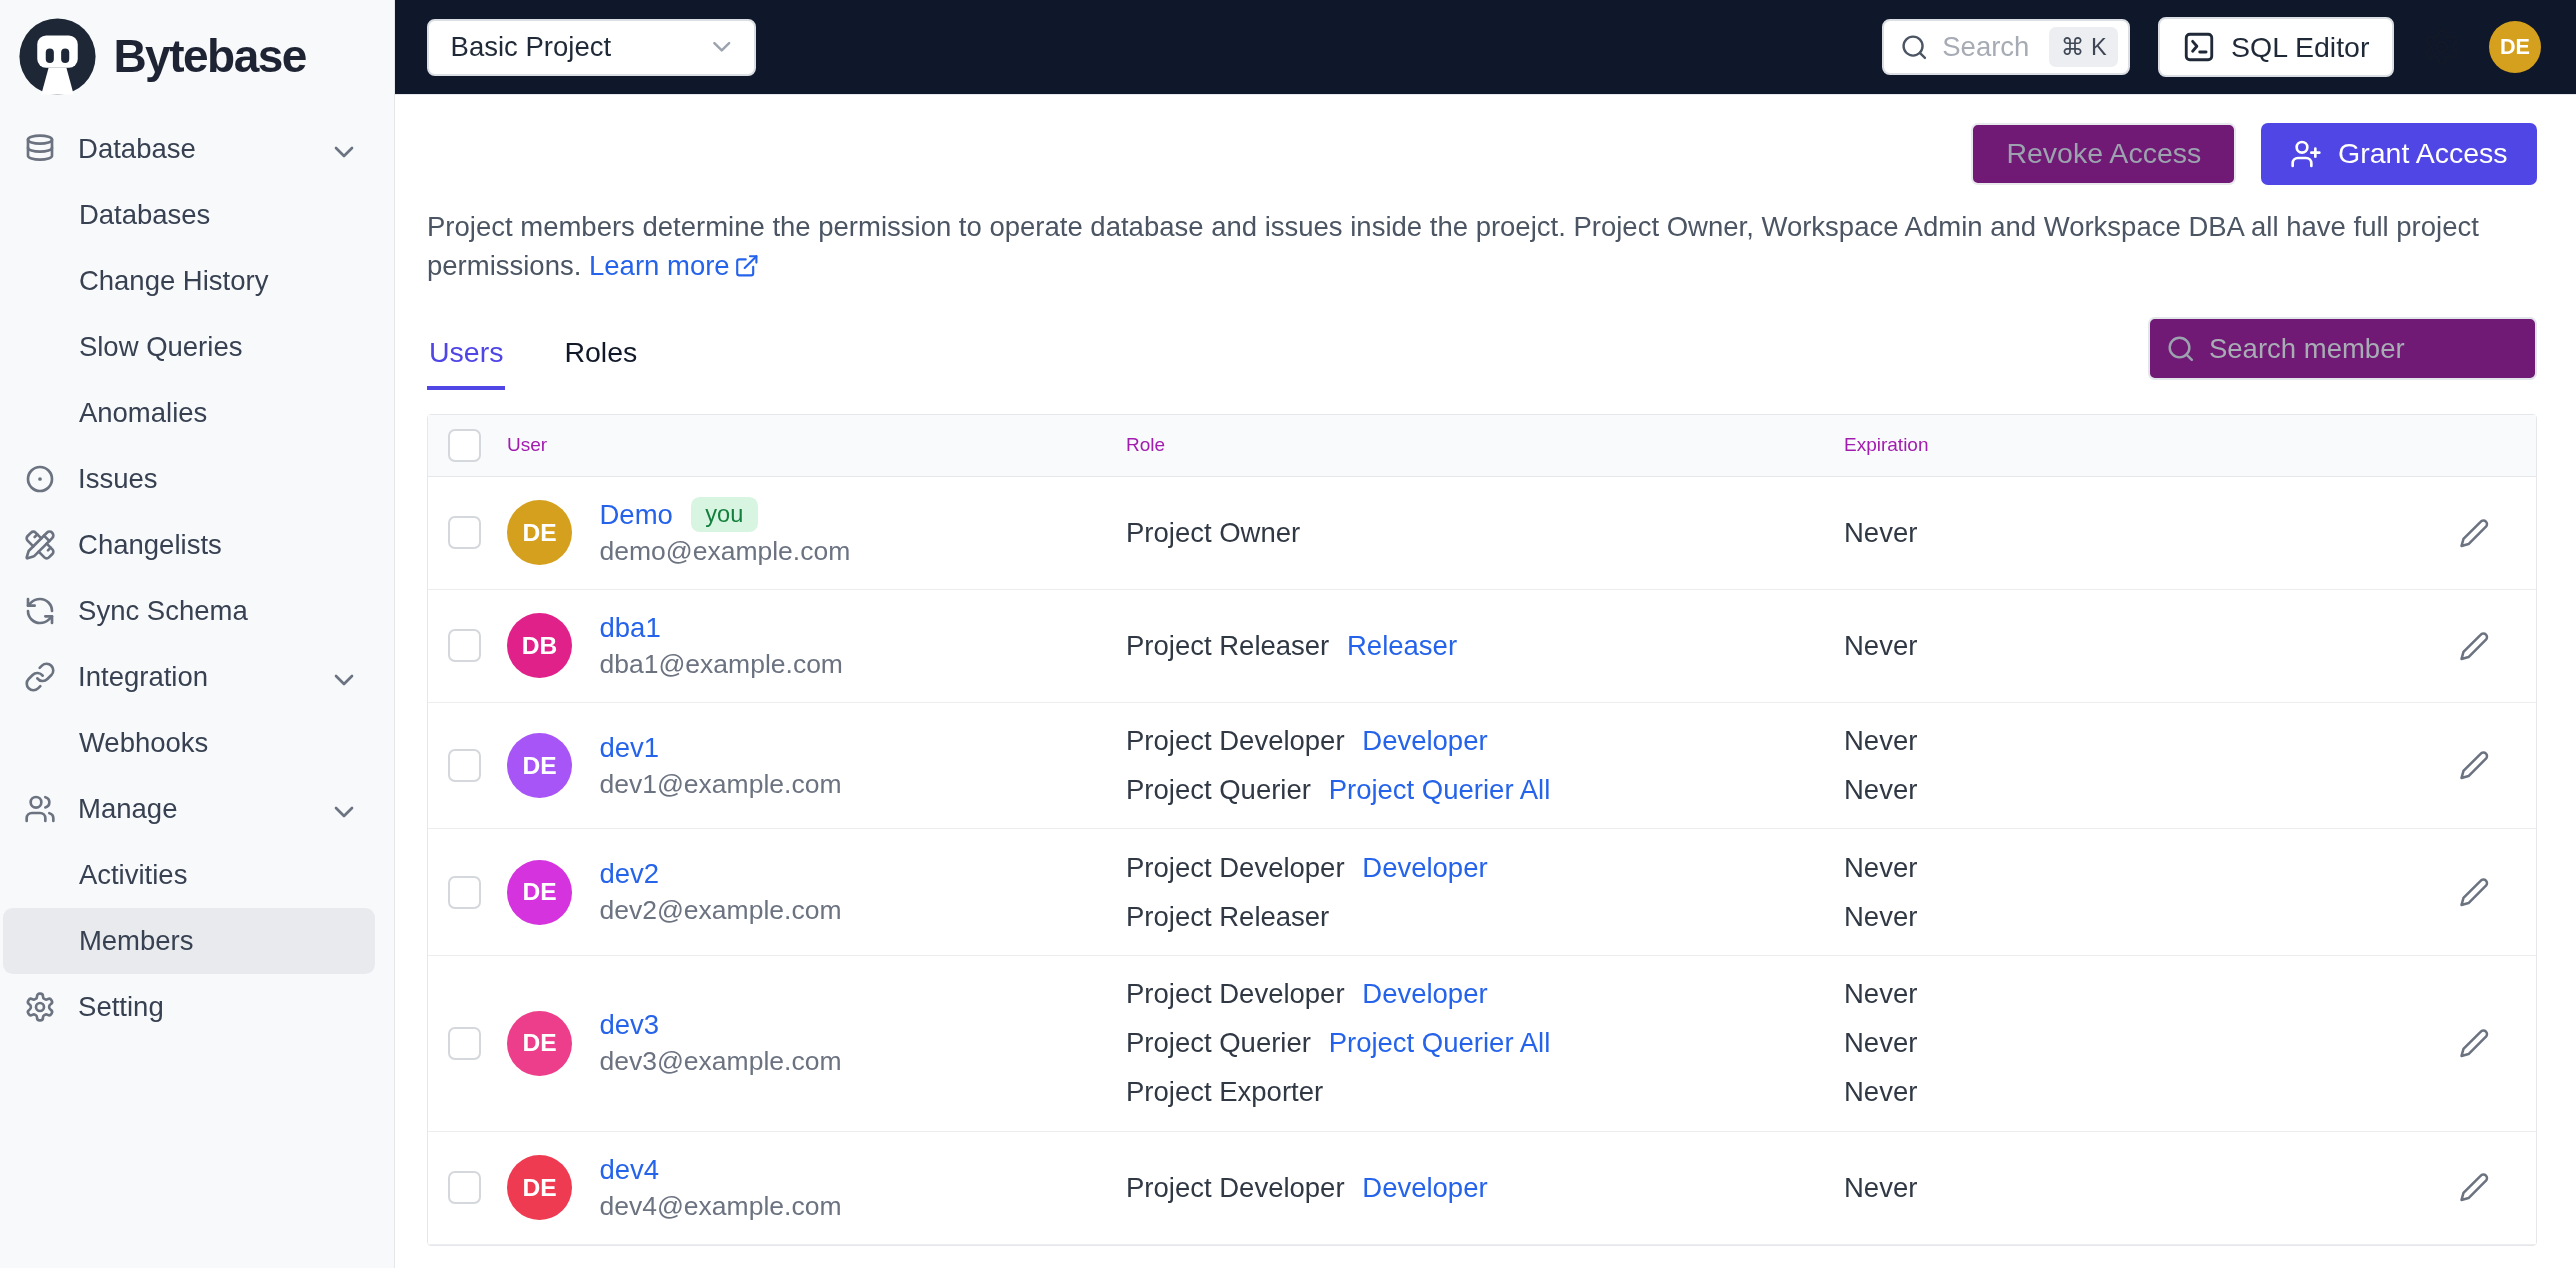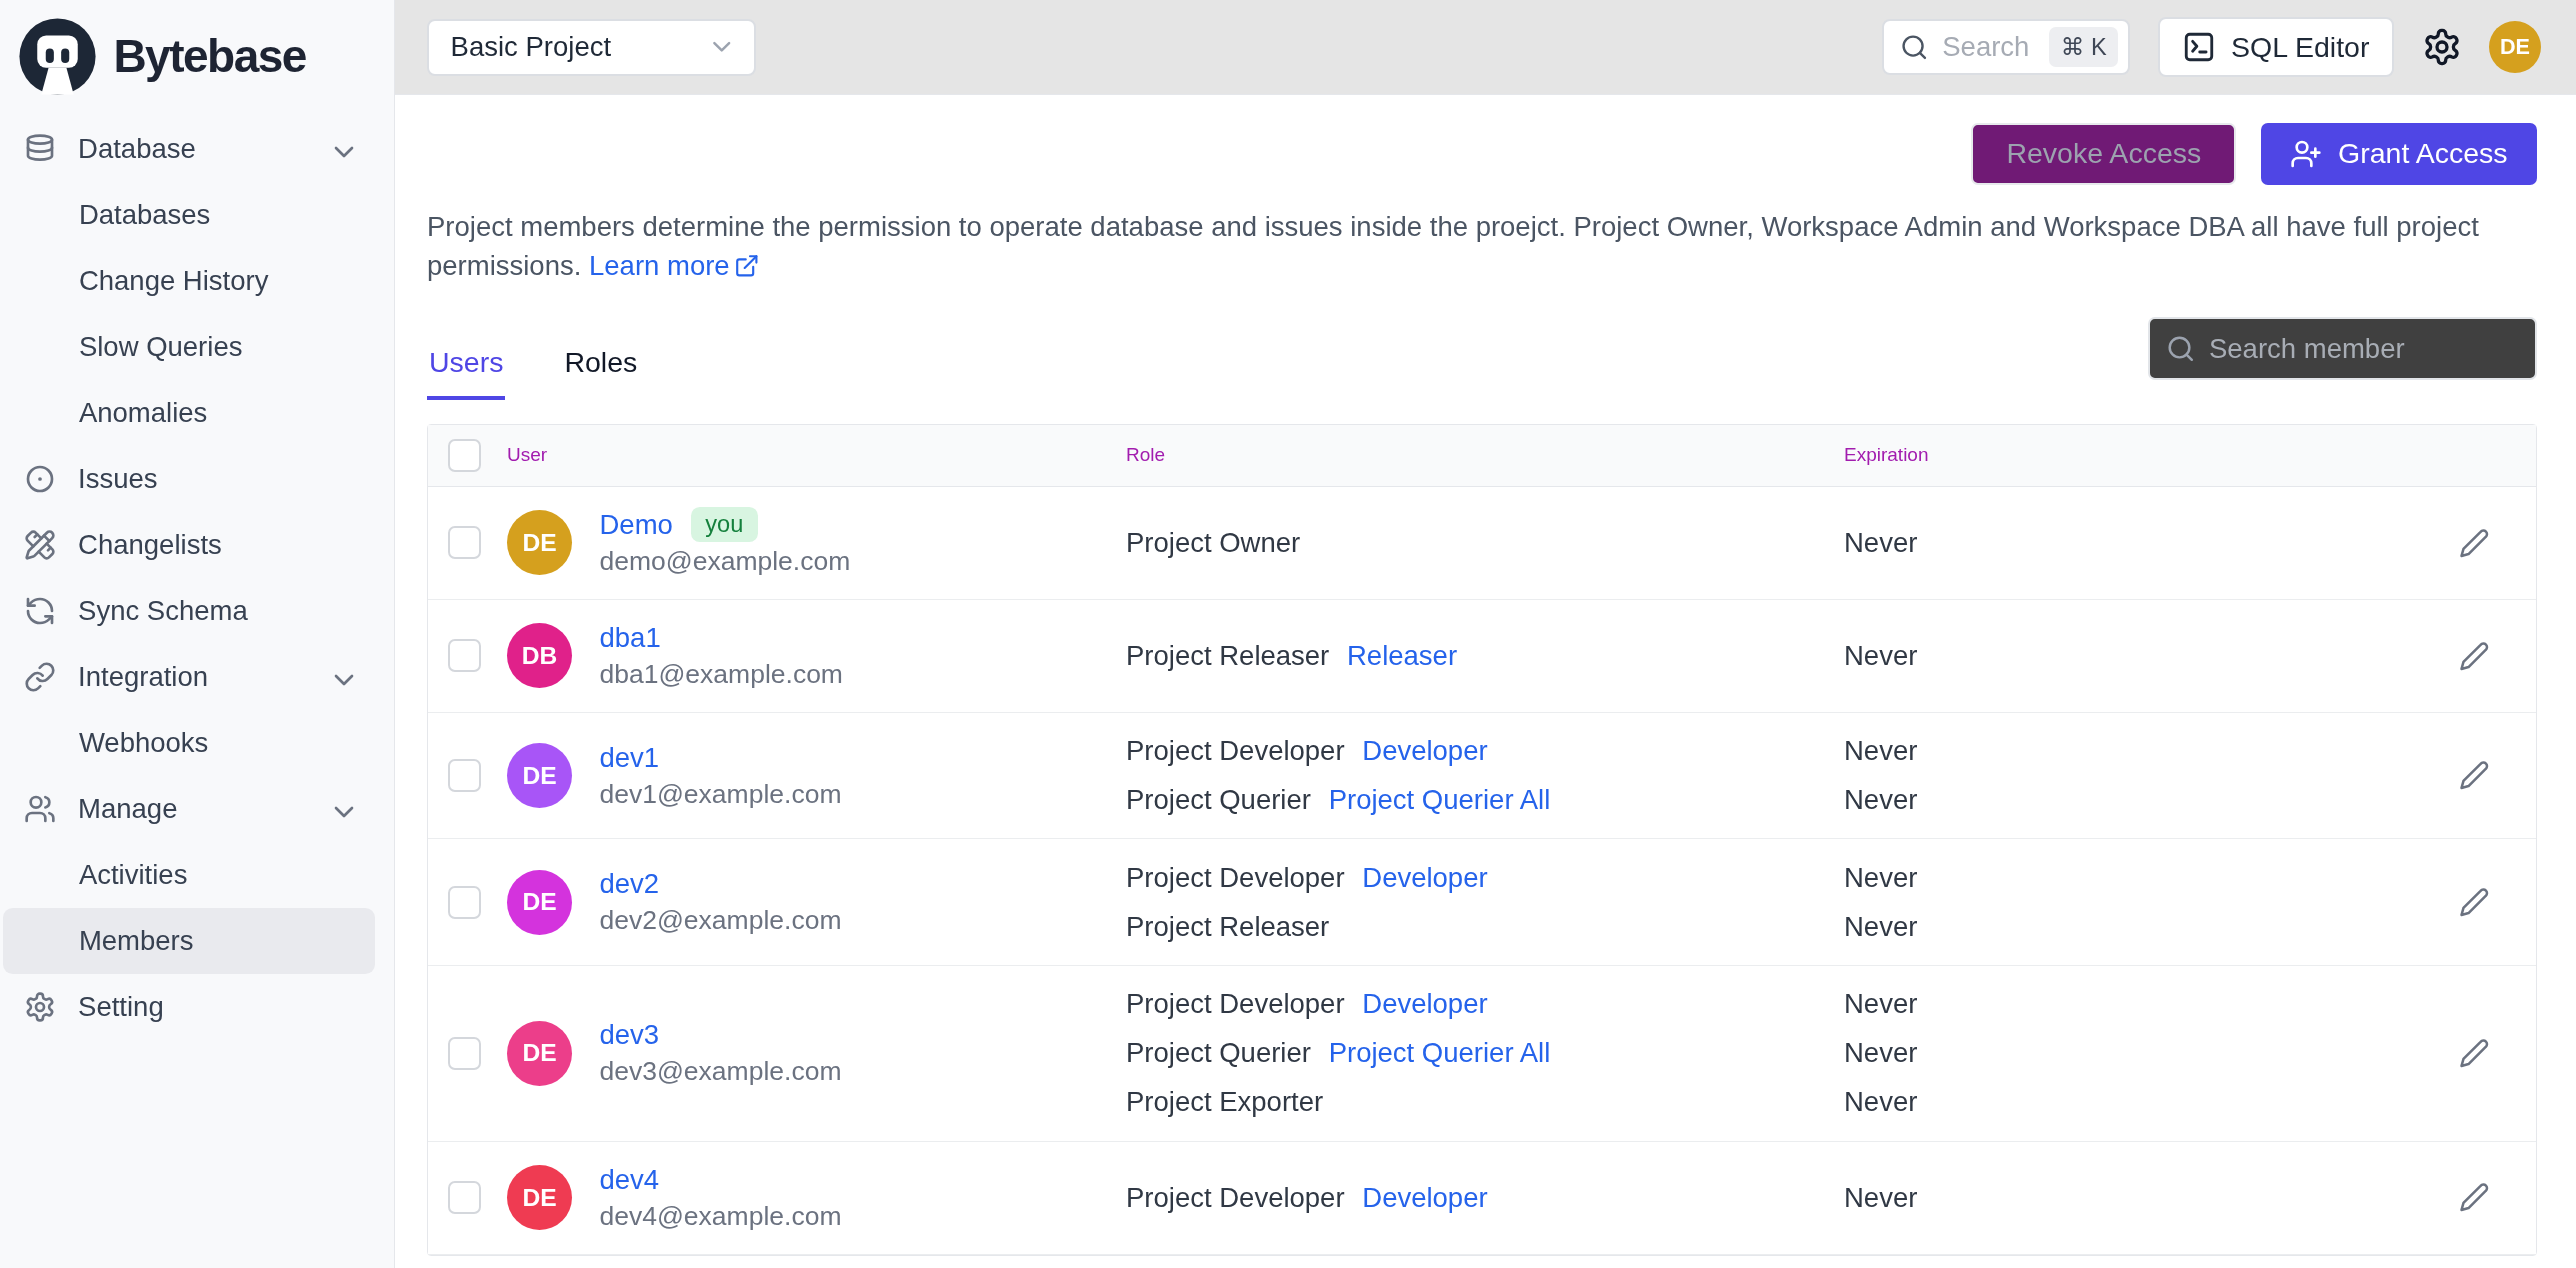--- a/index.html
+++ b/index.html
@@ -29,21 +29,21 @@
   .side-item.indent { padding-left: 76px; font-weight: 400; }
   .side-item.indent .label { margin-left: 0; }
   .side-item.selected { background: #e9eaee; }
   .side-item .chev { margin-left: auto; margin-right: 19.7px; width: 27.5px; height: 27.5px; color: #6b7280; }
 
   
   .main { flex: 1; display: flex; flex-direction: column; min-width: 0; }
   .topbar {
     height: 95px; flex-shrink: 0; display: flex; align-items: center;
     justify-content: space-between; padding: 0 35px 0 32px;
-    border-bottom: 1px solid #e5e7eb; background: #e5e5e5;
+    border-bottom: 1px solid #e5e7eb; background: #0f172a;
   }
   .project-select {
     display: flex; align-items: center; justify-content: space-between;
     width: 329px; height: 57px; padding: 0 17.7px 0 21.6px;
     background: #fff; border: 2px solid #dbdee3; border-radius: 7.9px;
     font-size: 27.5px; color: #1f2937; cursor: pointer; font-family: inherit;
   }
   .project-select .chev { width: 29.5px; height: 29.5px; color: #9ca3af; }
   .topbar-right { display: flex; align-items: center; gap: 27.5px; }
   .searchbox {
@@ -88,22 +88,22 @@
   .desc { margin-top: 22px; font-size: 27.5px; line-height: 1.45; color: #4b5563; max-width: 2114px; }
   .learn-more { color: #2563eb; text-decoration: none; cursor: pointer; white-space: nowrap; }
   .learn-more .icon { width: 25.6px; height: 25.6px; vertical-align: -2.9px; margin-left: 2px; }
 
   .tabs-row { margin-top: 31px; display: flex; justify-content: space-between; align-items: flex-end; }
   .tabs { display: flex; gap: 57px; }
   .tab { font-size: 28.5px; color: #111827; padding: 0 2px 17.7px; border-bottom: 4.9px solid transparent; cursor: pointer; }
   .tab.active { color: #4f46e5; border-bottom-color: #4f46e5; }
   .member-search {
     display: flex; align-items: center; width: 389px; height: 63px;
-    border: 2px solid #e2e5e9; border-radius: 6.9px; padding: 0 15.7px; background: #404040;
-    margin-bottom: 20px; cursor: text;
+    border: 2px solid #e2e5e9; border-radius: 6.9px; padding: 0 15.7px; background: #701a75;
+    margin-bottom: 10px; cursor: text;
   }
   .member-search .icon { width: 29.5px; height: 29.5px; color: #9ca3af; flex-shrink: 0; }
   .member-search .ph { margin-left: 13.8px; font-size: 27.5px; color: #a8adb5; }
 
   
   .table { margin-top: 23.6px; border: 1px solid #e5e7eb; border-radius: 3.9px; }
   .tgrid { display: grid; grid-template-columns: 79px 619px 718px 551px 1fr; align-items: center; }
   .thead {
     height: 62px; background: #f9fafb; border-bottom: 1px solid #e5e7eb;
     color: #a21caf; font-size: 19px; font-weight: 400;

